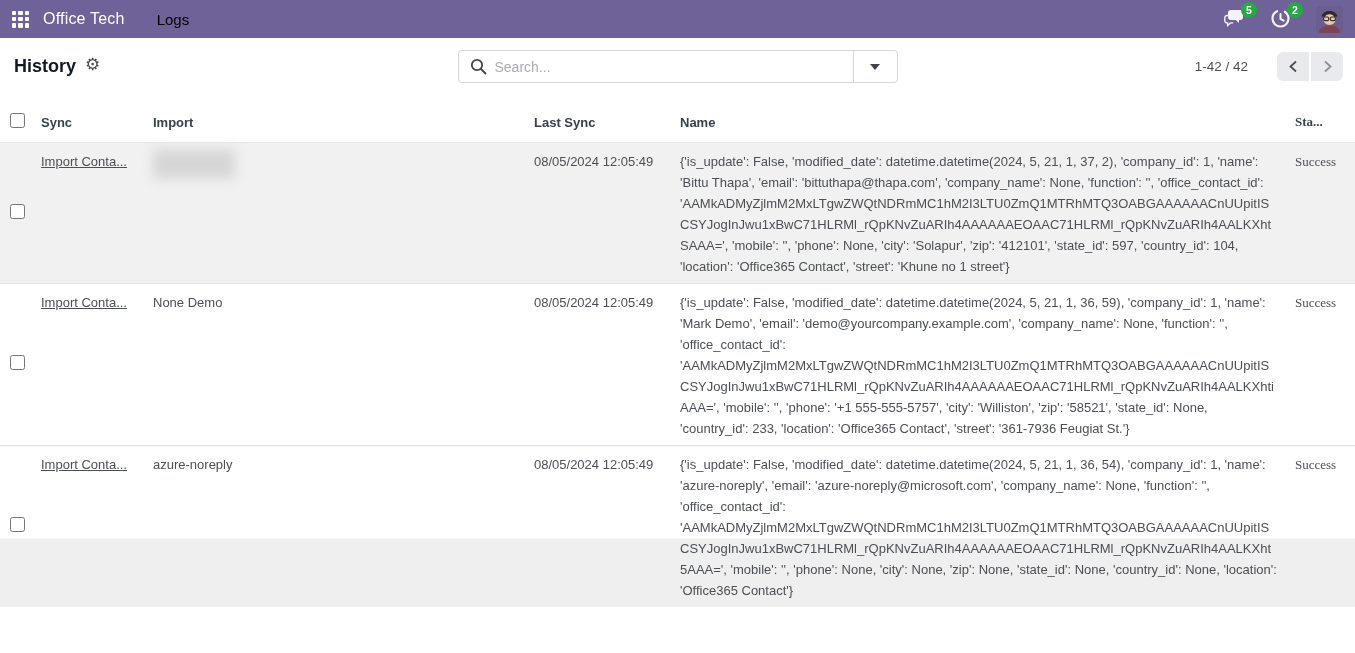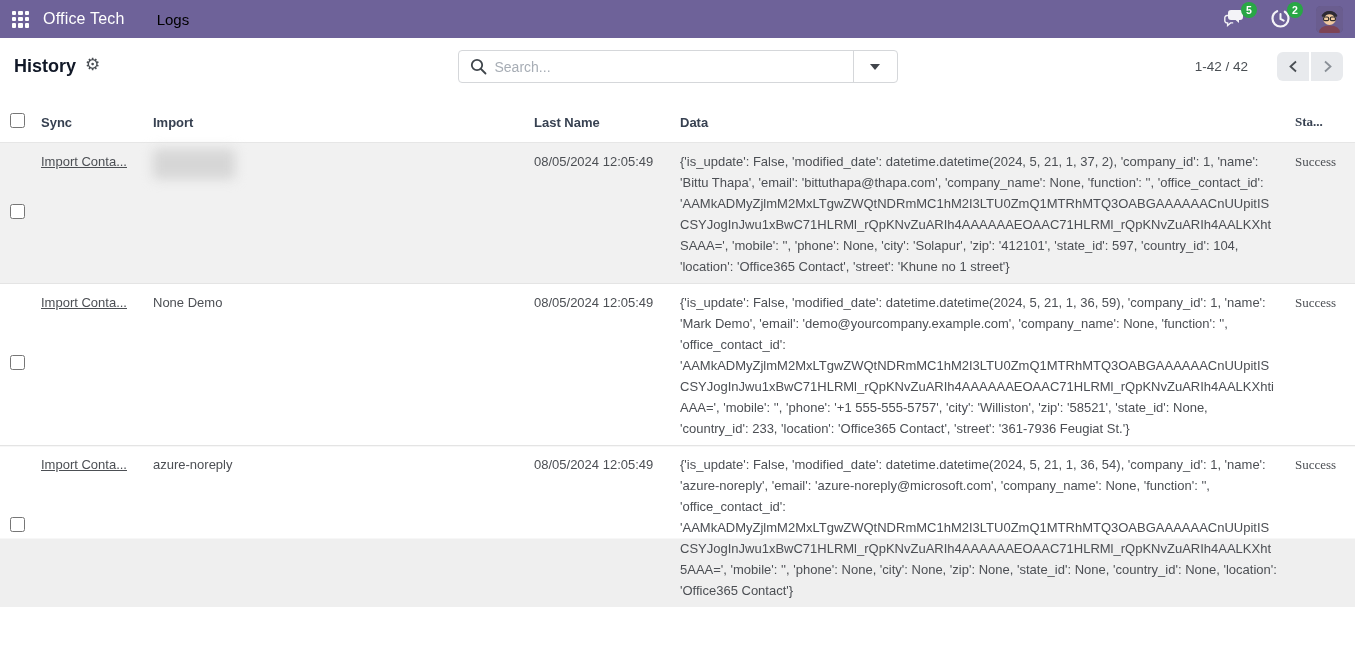--- a/index.html
+++ b/index.html
@@ -162,22 +162,22 @@
       <col class="c-unique">
     <col class="c-sync">
       <col class="c-data">
       <col class="c-status">
   </colgroup>
   <thead>
     <tr>
       <th class="col-check"><input type="checkbox" style=""></th>
       <th>Sync</th>
       <th>Import</th>
-      <th>Last Name</th>
-      <th>Data</th>
+      <th>Last Sync</th>
+      <th>Name</th>
       <th class="th-status">Sta...</th>
     </tr>
   </thead>
   <tbody>
     <tr class="row-1">
       <td class="col-check"><input type="checkbox" style=""></td>
       <td class="cell-name">Import Conta...</td>
       <td>
         <div class="redacted"></div>
       </td>

